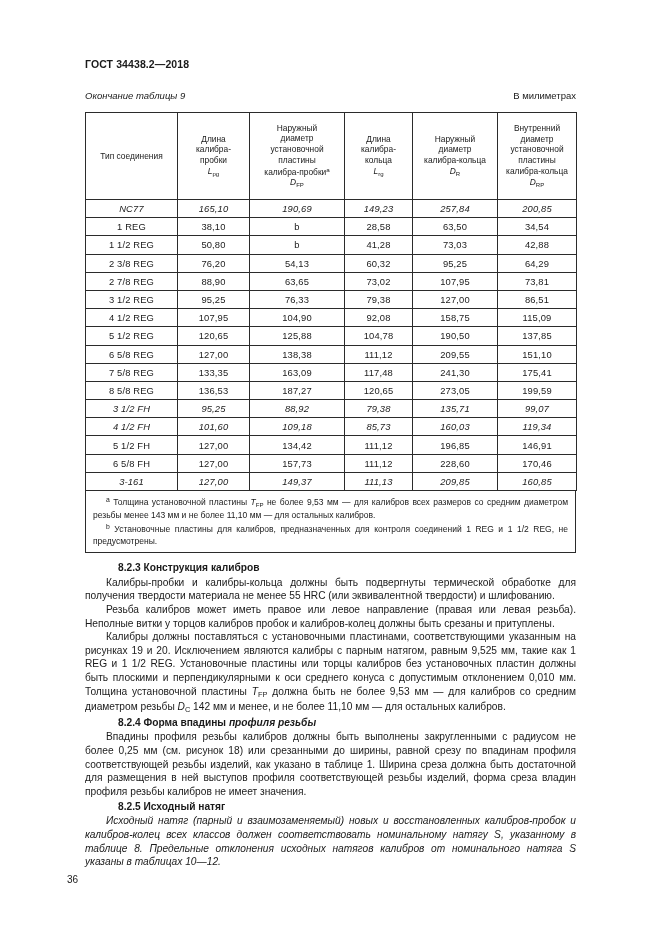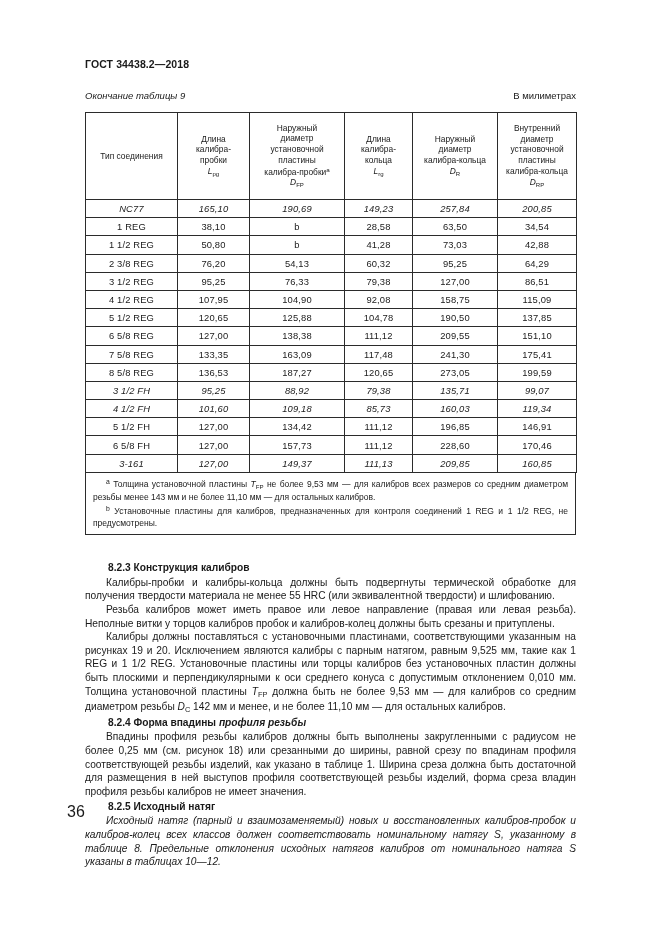--- a/index.html
+++ b/index.html
@@ -136,21 +136,21 @@
     left: 85px;
     top: 560px;
     width: 491px;
     font-size: 10.2px;
     line-height: 1.335;
     text-align: justify;
   }
   .body-flow h3 {
     font-size: 10.2px;
     font-weight: bold;
-    margin: 0 0 0 2px;
+    margin: 0 0 0 12px;
     padding: 1px 0 0 0;
     text-indent: 21px;
     line-height: 1.45;
     text-align: left;
   }
   .body-flow h3 em {
     font-style: italic;
   }
   .body-flow p {
     margin: 0;
@@ -163,22 +163,22 @@
   .body-flow .isub {
     font-size: 0.73em;
     vertical-align: -0.28em;
     font-style: normal;
   }
 
   
   .folio {
     position: absolute;
     left: 67px;
-    top: 803px;
-    font-size: 16px;
+    top: 874px;
+    font-size: 10px;
   }
 </style>
 </head>
 <body>
 
 <div class="page">
 
   <div class="std-header">ГОСТ 34438.2—2018</div>
 
   <div class="caption-row">
@@ -233,20 +233,28 @@
           </tr>
           <tr>
             <td>2 3/8 REG</td>
             <td>76,20</td>
             <td>54,13</td>
             <td>60,32</td>
             <td>95,25</td>
             <td>64,29</td>
           </tr>
           <tr>
+            <td>2 7/8 REG</td>
+            <td>88,90</td>
+            <td>63,65</td>
+            <td>73,02</td>
+            <td>107,95</td>
+            <td>73,81</td>
+          </tr>
+          <tr>
             <td>3 1/2 REG</td>
             <td>95,25</td>
             <td>76,33</td>
             <td>79,38</td>
             <td>127,00</td>
             <td>86,51</td>
           </tr>
           <tr>
             <td>4 1/2 REG</td>
             <td>107,95</td>

